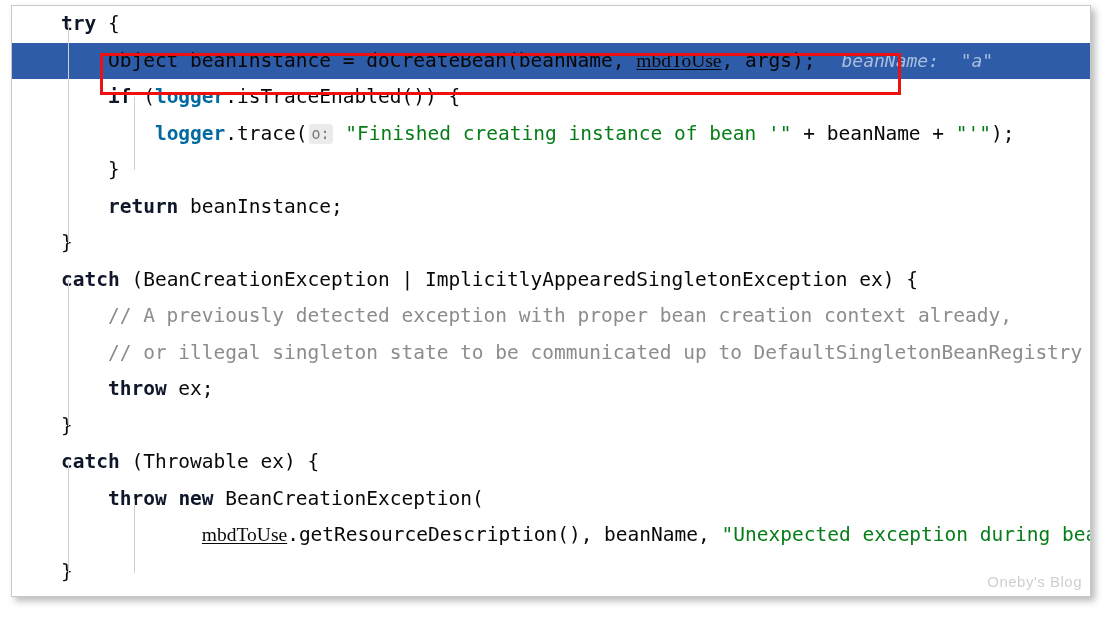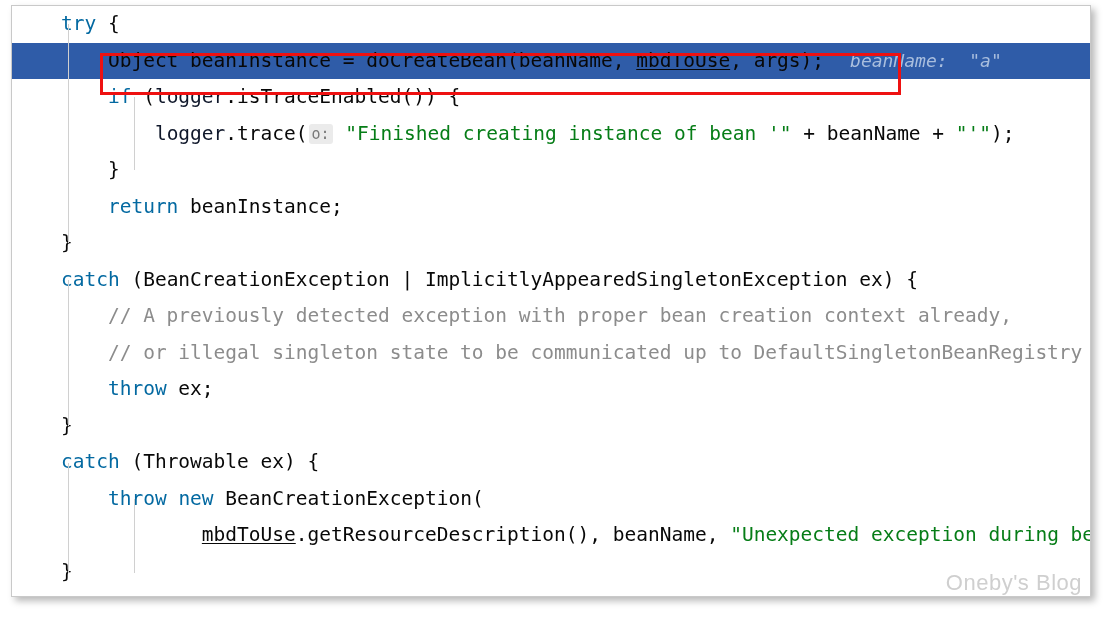--- a/index.html
+++ b/index.html
@@ -56,26 +56,26 @@
   
   .code-line.highlight {
     background: #2f5ca8;
     color: #ffffff;
   }
   .code-line.highlight .tok-underline {
     text-decoration: underline;
   }
 
   
-  .tok-kw      { color: #0369a1; }
+  .tok-kw      { color: #0f172a; font-weight: bold; }
   .tok-str     { color: #067d17; }
-  .tok-field   { color: #0f172a; }
+  .tok-field   { color: #0369a1; font-weight: bold; }
   .tok-comment { color: #8c8c8c; font-family: "DejaVu Sans Mono", "Liberation Mono", monospace; }
   .tok-plain   { color: #080808; }
-  .tok-underline { text-decoration: underline; text-underline-offset: 2px; }
+  .tok-underline { text-decoration: underline; text-underline-offset: 2px; font-family: Liberation Serif, serif; }
 
   
   .param-hint {
     background: #ebebeb;
     color: #7a7a7a;
     font-size: 15px;
     border-radius: 3px;
     padding: 1px 3px 1px 3px;
     margin: 0 1px;
     vertical-align: 1px;
@@ -107,24 +107,24 @@
     position: absolute;
     width: 1px;
     background: #d0d0d0;
     z-index: 1;
   }
 
   
   .watermark {
     position: absolute;
     right: 8px;
-    bottom: 0;
+    bottom: 6px;
     color: #cfcfcf;
     font-family: "Liberation Sans", sans-serif;
-    font-size: 22px;
+    font-size: 15px;
     letter-spacing: 0.5px;
     z-index: 6;
   }
 </style>
 </head>
 <body>
 
 <div id="app">
 
   <div class="editor-frame">

